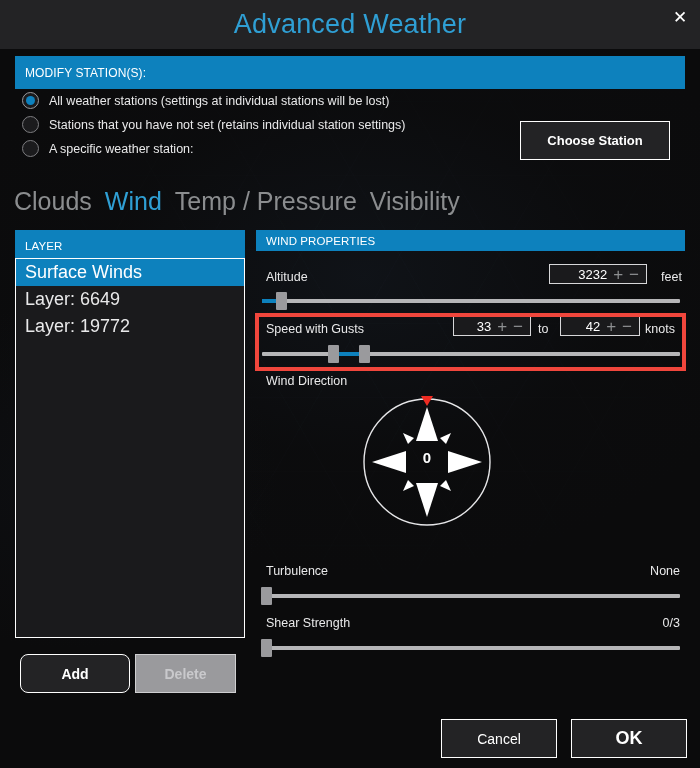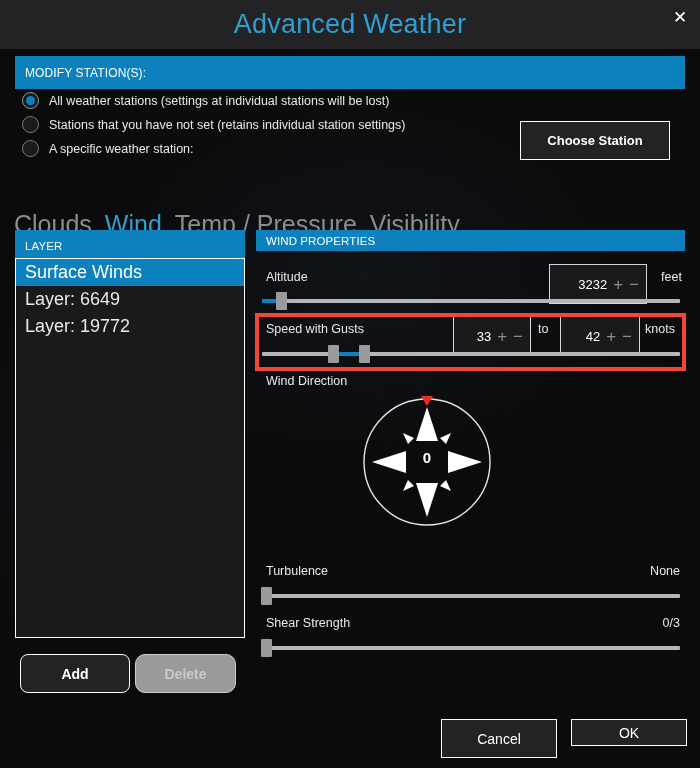--- a/index.html
+++ b/index.html
@@ -87,30 +87,30 @@
     background:#232325;
     border:1.5px solid #ffffff;
     color:#ffffff;
     display:flex; align-items:center; justify-content:center;
     font-size:13px; font-weight:bold;
     cursor:pointer;
   }
   #choose-station { left:520px; top:121px; width:150px; height:39px; }
   #add-btn    { left:20px;  top:654px; width:110px; height:39px; font-size:14px;border-radius:8px;}
   #delete-btn { left:135px; top:654px; width:101px; height:39px; font-size:14px;
-                background:#9a9a9d; border-color:#cfcfd1; color:#c9c9cc;border-radius:10px; }
+                background:#9a9a9d; border-color:#cfcfd1; color:#c9c9cc; }
   #cancel-btn { left:441px; top:719px; width:116px; height:39px; font-size:14px; font-weight:normal;}
-  #ok-btn     { left:571px; top:719px; width:116px; height:27px; font-size:14px; font-weight:normal;}
+  #ok-btn     { left:571px; top:719px; width:116px; height:39px; font-size:18px; font-weight:bold;}
 
   
   .tabs {
     position:absolute; left:14px; top:189px;
     display:flex; align-items:baseline; gap:13px;
   }
-  .tab { font-size:25px; color:#8b8d8f; cursor:pointer; line-height:1;margin-top:23px; }
+  .tab { font-size:25px; color:#8b8d8f; cursor:pointer; line-height:1; }
   .tab.active { color:#2f9fd4; }
 
   
   .layer-list {
     position:absolute; left:15px; top:258px; width:230px; height:380px;
     background:#1a1a1c;
     border:1.5px solid #ffffff;
     padding:0;
     overflow:hidden;
   }
@@ -128,21 +128,21 @@
   }
   .prop-value-right {
     position:absolute; font-size:12.5px; color:#e9e9ea; text-align:right;
   }
 
   
   .spin {
     position:absolute;
     border:1.5px solid #d7d7d9;
     background:#1a1a1c;
-    height:40px;
+    height:20px;
     display:flex; align-items:center; justify-content:flex-end;
     gap:6px;
     padding:0 7px;
   }
   .spin .num { font-size:13px; color:#ffffff; }
   .spin .op  { font-size:17px; color:#8d8f91; line-height:1; cursor:pointer; }
   .unit { position:absolute; font-size:12.5px; color:#e9e9ea; }
 
   
   .track {

